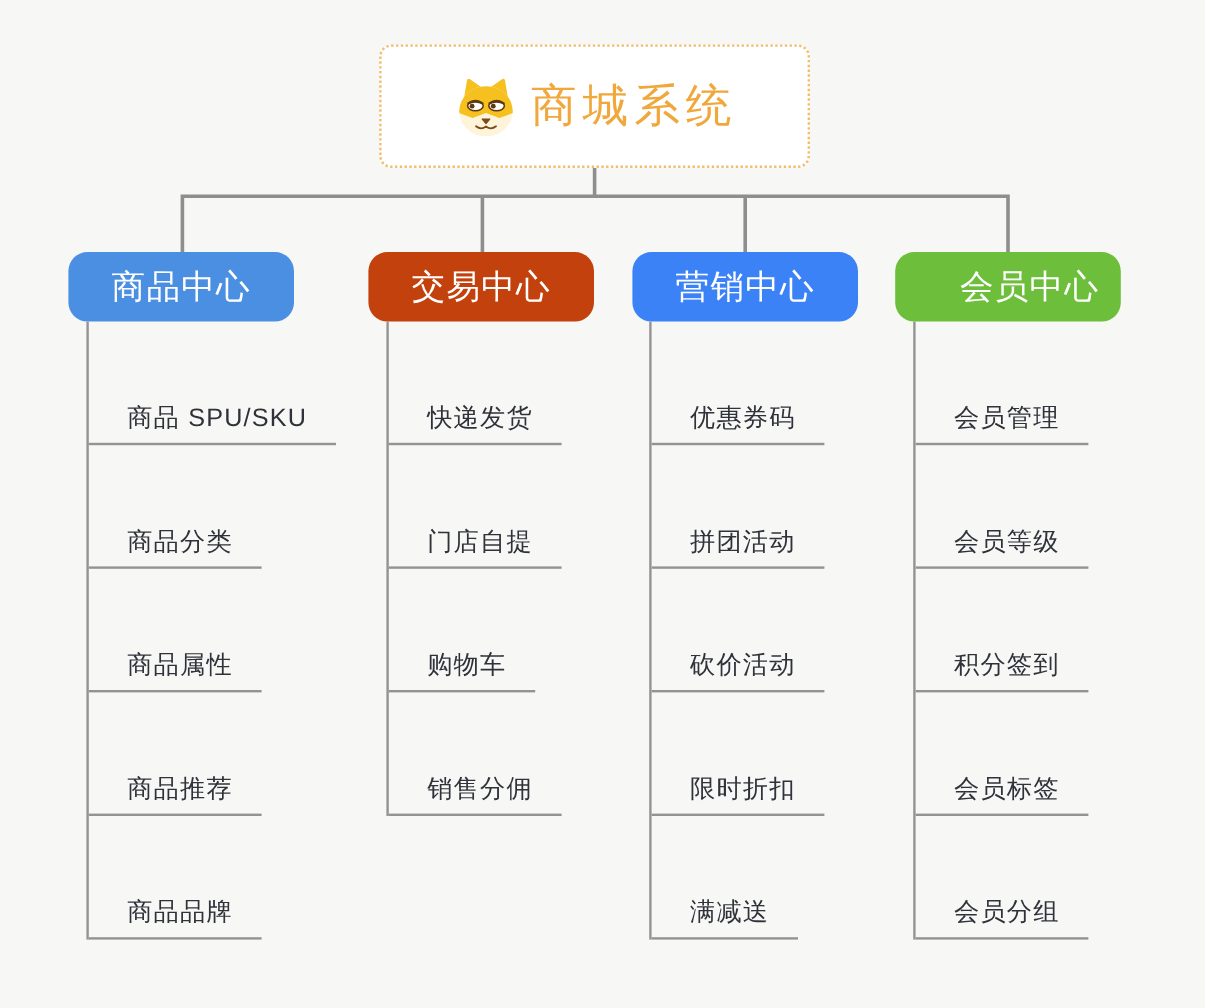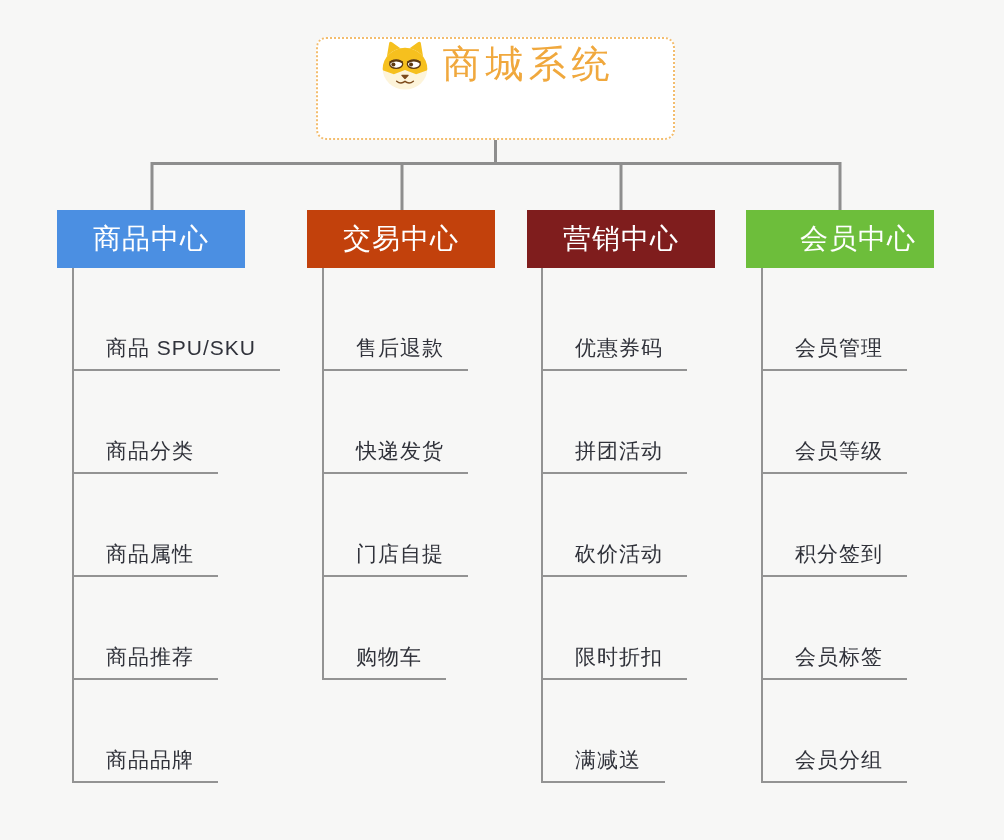--- a/index.html
+++ b/index.html
@@ -4,26 +4,26 @@
 <style>
   html,body{margin:0;padding:0;background:#f7f7f6;font-family:"Liberation Sans","DejaVu Sans",sans-serif;}
   .canvas{position:relative;width:1004px;height:840px;background:#f7f7f6;overflow:hidden;}
 
   
   .connectors{position:absolute;left:0;top:0;width:1004px;height:240px;}
 
   
   .root-node{position:absolute;left:316px;top:37px;width:359px;height:103px;
     background:#ffffff;border:2px dotted #f3bd6e;border-radius:10px;
-    display:flex;justify-content:center;gap:10px;box-sizing:border-box;}
+    display:flex;align-items:center;justify-content:center;gap:10px;box-sizing:border-box;}
   .root-title{font-size:38px;letter-spacing:5px;color:#f0a83d;font-weight:500;white-space:nowrap;}
   .shiba{width:56px;height:52px;flex:0 0 auto;}
 
   
-  .branch-header{position:absolute;top:210px;height:58px;width:188px;border-radius:0;
+  .branch-header{position:absolute;top:210px;height:58px;width:188px;border-radius:16px;
     display:flex;align-items:center;justify-content:center;color:#ffffff;
     font-size:28px;letter-spacing:1px;white-space:nowrap;box-sizing:border-box;}
   .b0{left:57px;}
   .b1{left:307px;}
   .b2{left:527px;}
   .b3{left:746px;padding-left:36px;}
 
   
   .column{position:absolute;top:268px;border-left:2px solid #939393;}
   .c0{left:72px;}
@@ -64,21 +64,21 @@
       <circle cx="36.5" cy="27.4" r="2.2" fill="#5d3a10"></circle>
       <path d="M32.5 25.2 Q39.5 21.4 46.5 25.2" stroke="#5d3a10" stroke-width="2" fill="none"></path>
       <path d="M26.6 38.5 h6.8 q1 0 .4 1 l-3 3.4 q-.8 .9 -1.6 0 l-3 -3.4 q-.6 -1 .4 -1 Z" fill="#7c4a1b"></path>
       <path d="M21 45.5 q4.5 3.5 9 .2 q4.5 3.3 9 -.2" stroke="#7c4a1b" stroke-width="1.6" fill="none" stroke-linecap="round"></path>
     </svg>
     <span class="root-title">商城系统</span>
   </div>
 
   <div class="branch-header b0" style="background: rgb(75, 143, 226);">商品中心</div>
   <div class="branch-header b1" style="background: #c2410c;">交易中心</div>
-  <div class="branch-header b2" style="background: #7f1d1d;">营销中心</div>
+  <div class="branch-header b2" style="background: #3b82f6;">营销中心</div>
   <div class="branch-header b3" style="background: rgb(109, 190, 59);">会员中心</div>
 
   <div class="column c0">
     <div class="leaf">
         <span class="leaf-label">商品 SPU/SKU</span>
       </div>
     <div class="leaf">
         <span class="leaf-label">商品分类</span>
       </div>
     <div class="leaf">
@@ -87,30 +87,30 @@
     <div class="leaf">
         <span class="leaf-label">商品推荐</span>
       </div>
     <div class="leaf">
         <span class="leaf-label">商品品牌</span>
       </div>
   </div>
 
   <div class="column c1">
     <div class="leaf">
-        <span class="leaf-label">售后退款</span>
-      </div>
-    <div class="leaf">
         <span class="leaf-label">快递发货</span>
       </div>
     <div class="leaf">
         <span class="leaf-label">门店自提</span>
       </div>
     <div class="leaf">
         <span class="leaf-label">购物车</span>
+      </div>
+    <div class="leaf">
+        <span class="leaf-label">销售分佣</span>
       </div>
   </div>
 
   <div class="column c2">
     <div class="leaf">
         <span class="leaf-label">优惠券码</span>
       </div>
     <div class="leaf">
         <span class="leaf-label">拼团活动</span>
       </div>

